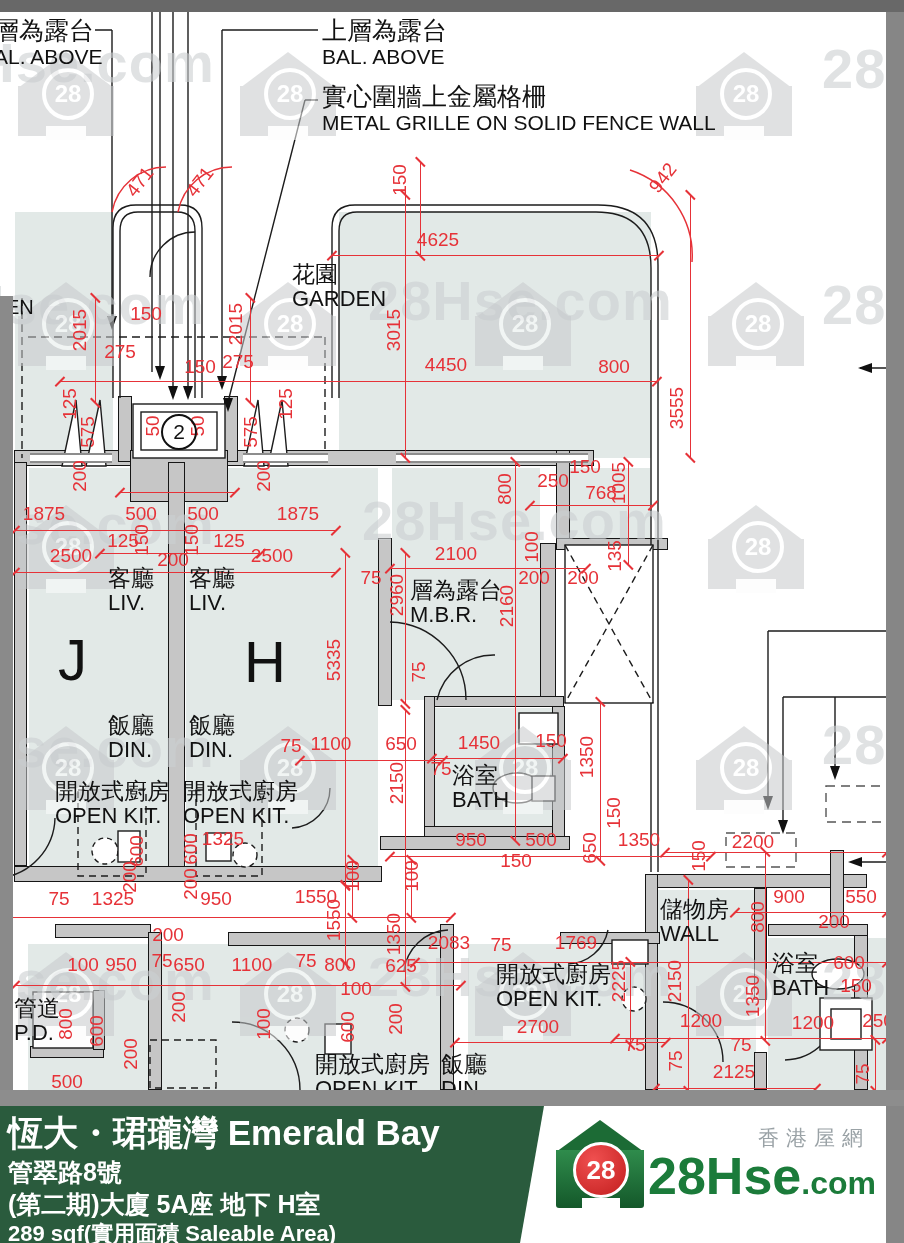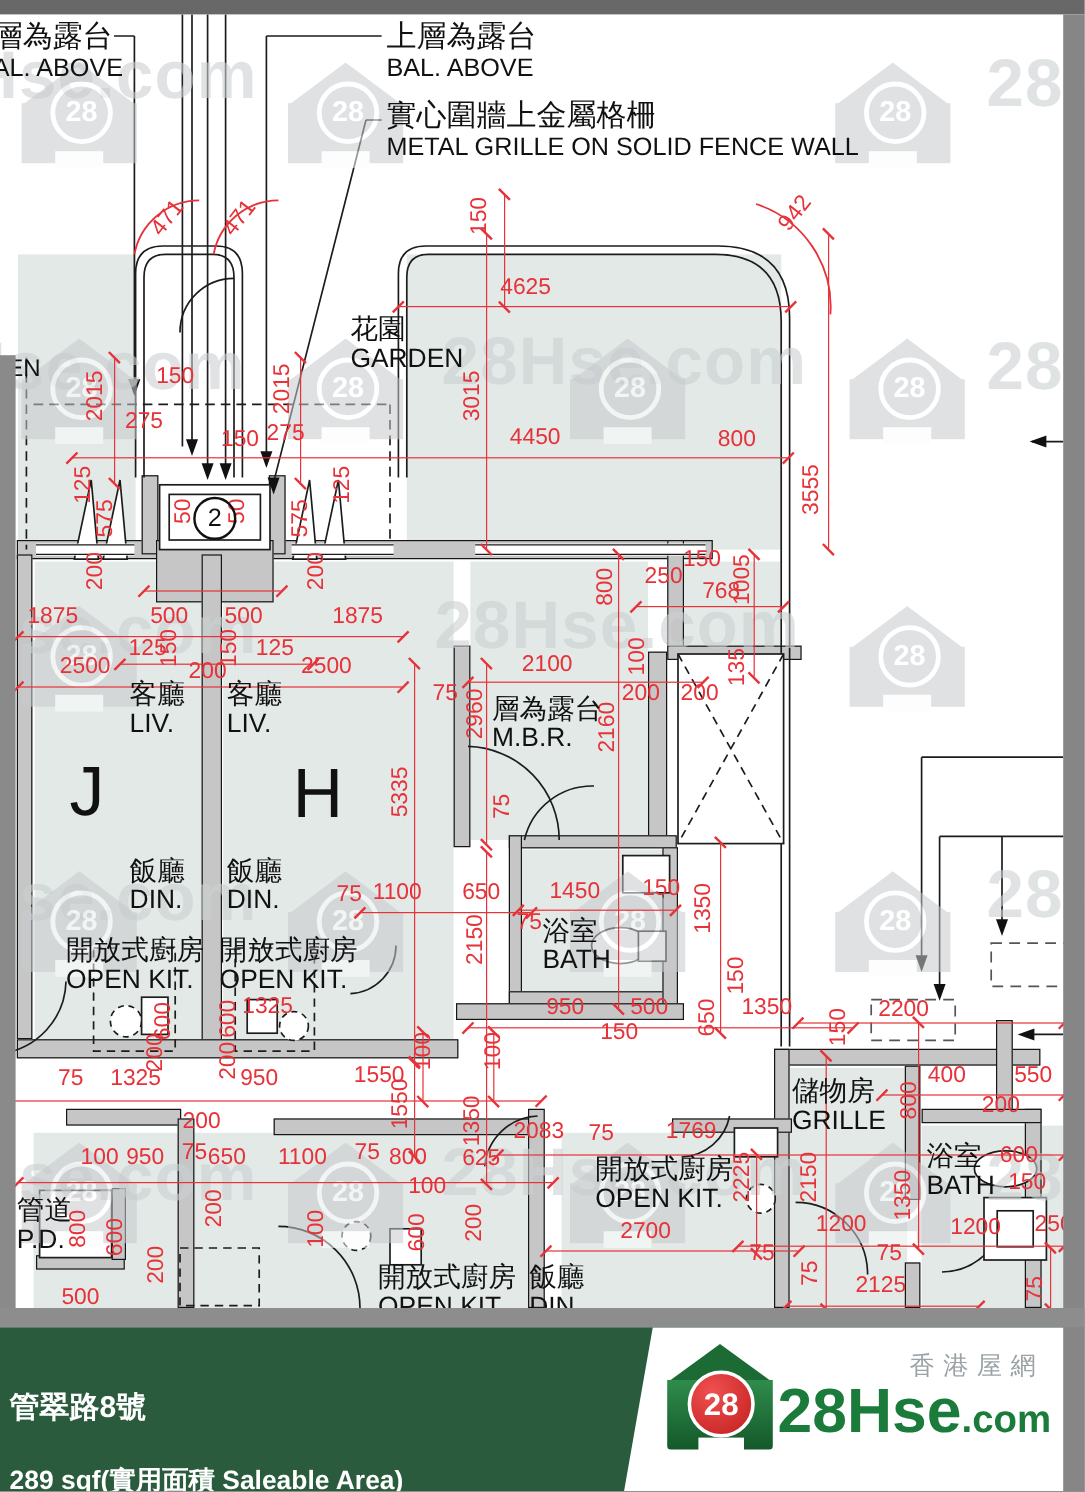--- a/index.html
+++ b/index.html
@@ -409,21 +409,21 @@
       <div class="dim" style="left: 587px; top: 757px; transform: translate(-50%, -50%) rotate(-90deg);">1350</div>
       <div class="dim" style="left: 397px; top: 783px; transform: translate(-50%, -50%) rotate(-90deg);">2150</div>
       <div class="dim" style="left: 614px; top: 813px; transform: translate(-50%, -50%) rotate(-90deg);">150</div>
       <div class="dim" style="left: 471px; top: 840px; transform: translate(-50%, -50%);">950</div>
       <div class="dim" style="left: 541px; top: 840px; transform: translate(-50%, -50%);">500</div>
       <div class="dim" style="left: 639px; top: 840px; transform: translate(-50%, -50%);">1350</div>
       <div class="dim" style="left: 516px; top: 861px; transform: translate(-50%, -50%);">150</div>
       <div class="dim" style="left: 590px; top: 848px; transform: translate(-50%, -50%) rotate(-90deg);">650</div>
       <div class="dim" style="left: 753px; top: 842px; transform: translate(-50%, -50%);">2200</div>
       <div class="dim" style="left: 699px; top: 856px; transform: translate(-50%, -50%) rotate(-90deg);">150</div>
-      <div class="dim" style="left: 789px; top: 897px; transform: translate(-50%, -50%);">400</div>
+      <div class="dim" style="left: 789px; top: 897px; transform: translate(-50%, -50%);">900</div>
       <div class="dim" style="left: 861px; top: 897px; transform: translate(-50%, -50%);">550</div>
       <div class="dim" style="left: 758px; top: 917px; transform: translate(-50%, -50%) rotate(-90deg);">800</div>
       <div class="dim" style="left: 834px; top: 922px; transform: translate(-50%, -50%);">200</div>
       <div class="dim" style="left: 223px; top: 839px; transform: translate(-50%, -50%);">1325</div>
       <div class="dim" style="left: 137px; top: 851px; transform: translate(-50%, -50%) rotate(-90deg);">600</div>
       <div class="dim" style="left: 130px; top: 877px; transform: translate(-50%, -50%) rotate(-90deg);">200</div>
       <div class="dim" style="left: 191px; top: 849px; transform: translate(-50%, -50%) rotate(-90deg);">600</div>
       <div class="dim" style="left: 191px; top: 884px; transform: translate(-50%, -50%) rotate(-90deg);">200</div>
       <div class="dim" style="left: 7px; top: 899px; transform: translate(-50%, -50%);">0</div>
       <div class="dim" style="left: 59px; top: 899px; transform: translate(-50%, -50%);">75</div>
@@ -502,21 +502,21 @@
       <div class="room" style="left: 410px; top: 578px;">
         <div class="zh">層為露台</div>
         <div class="en">M.B.R.</div>
       </div>
       <div class="room" style="left: 452px; top: 763px;">
         <div class="zh">浴室</div>
         <div class="en">BATH</div>
       </div>
       <div class="room" style="left: 660px; top: 897px;">
         <div class="zh">儲物房</div>
-        <div class="en">GRILLE</div>
+        <div class="en">WALL</div>
       </div>
       <div class="room" style="left: 772px; top: 951px;">
         <div class="zh">浴室</div>
         <div class="en">BATH</div>
       </div>
       <div class="room" style="left: 496px; top: 962px;">
         <div class="zh">開放式廚房</div>
         <div class="en">OPEN KIT.</div>
       </div>
       <div class="room" style="left: 14px; top: 996px;">
@@ -549,21 +549,23 @@
     <div class="zh">上層為露台</div>
     <div class="en">BAL. ABOVE</div>
   </div>
 
   <div class="topbar"></div>
   <div class="leftstrip"></div>
   <div class="rightstrip"></div>
   <div class="divider"></div>
 
   <div class="footer">
+    <div class="title">恆大・珺瓏灣 Emerald Bay</div>
     <div class="l2">管翠路8號</div>
+    <div class="l3">(第二期)大廈 5A座 地下 H室</div>
     <div class="l4">289 sqf(實用面積 Saleable Area)</div>
   </div>
   <div class="brandpanel">
     <div class="lg-house">
       <div class="roof"></div>
       <div class="body"></div>
       <div class="slot"></div>
       <div class="circ">28</div>
     </div>
     <div class="lg-name"><span class="big">28Hse</span><span class="small">.com</span></div>

